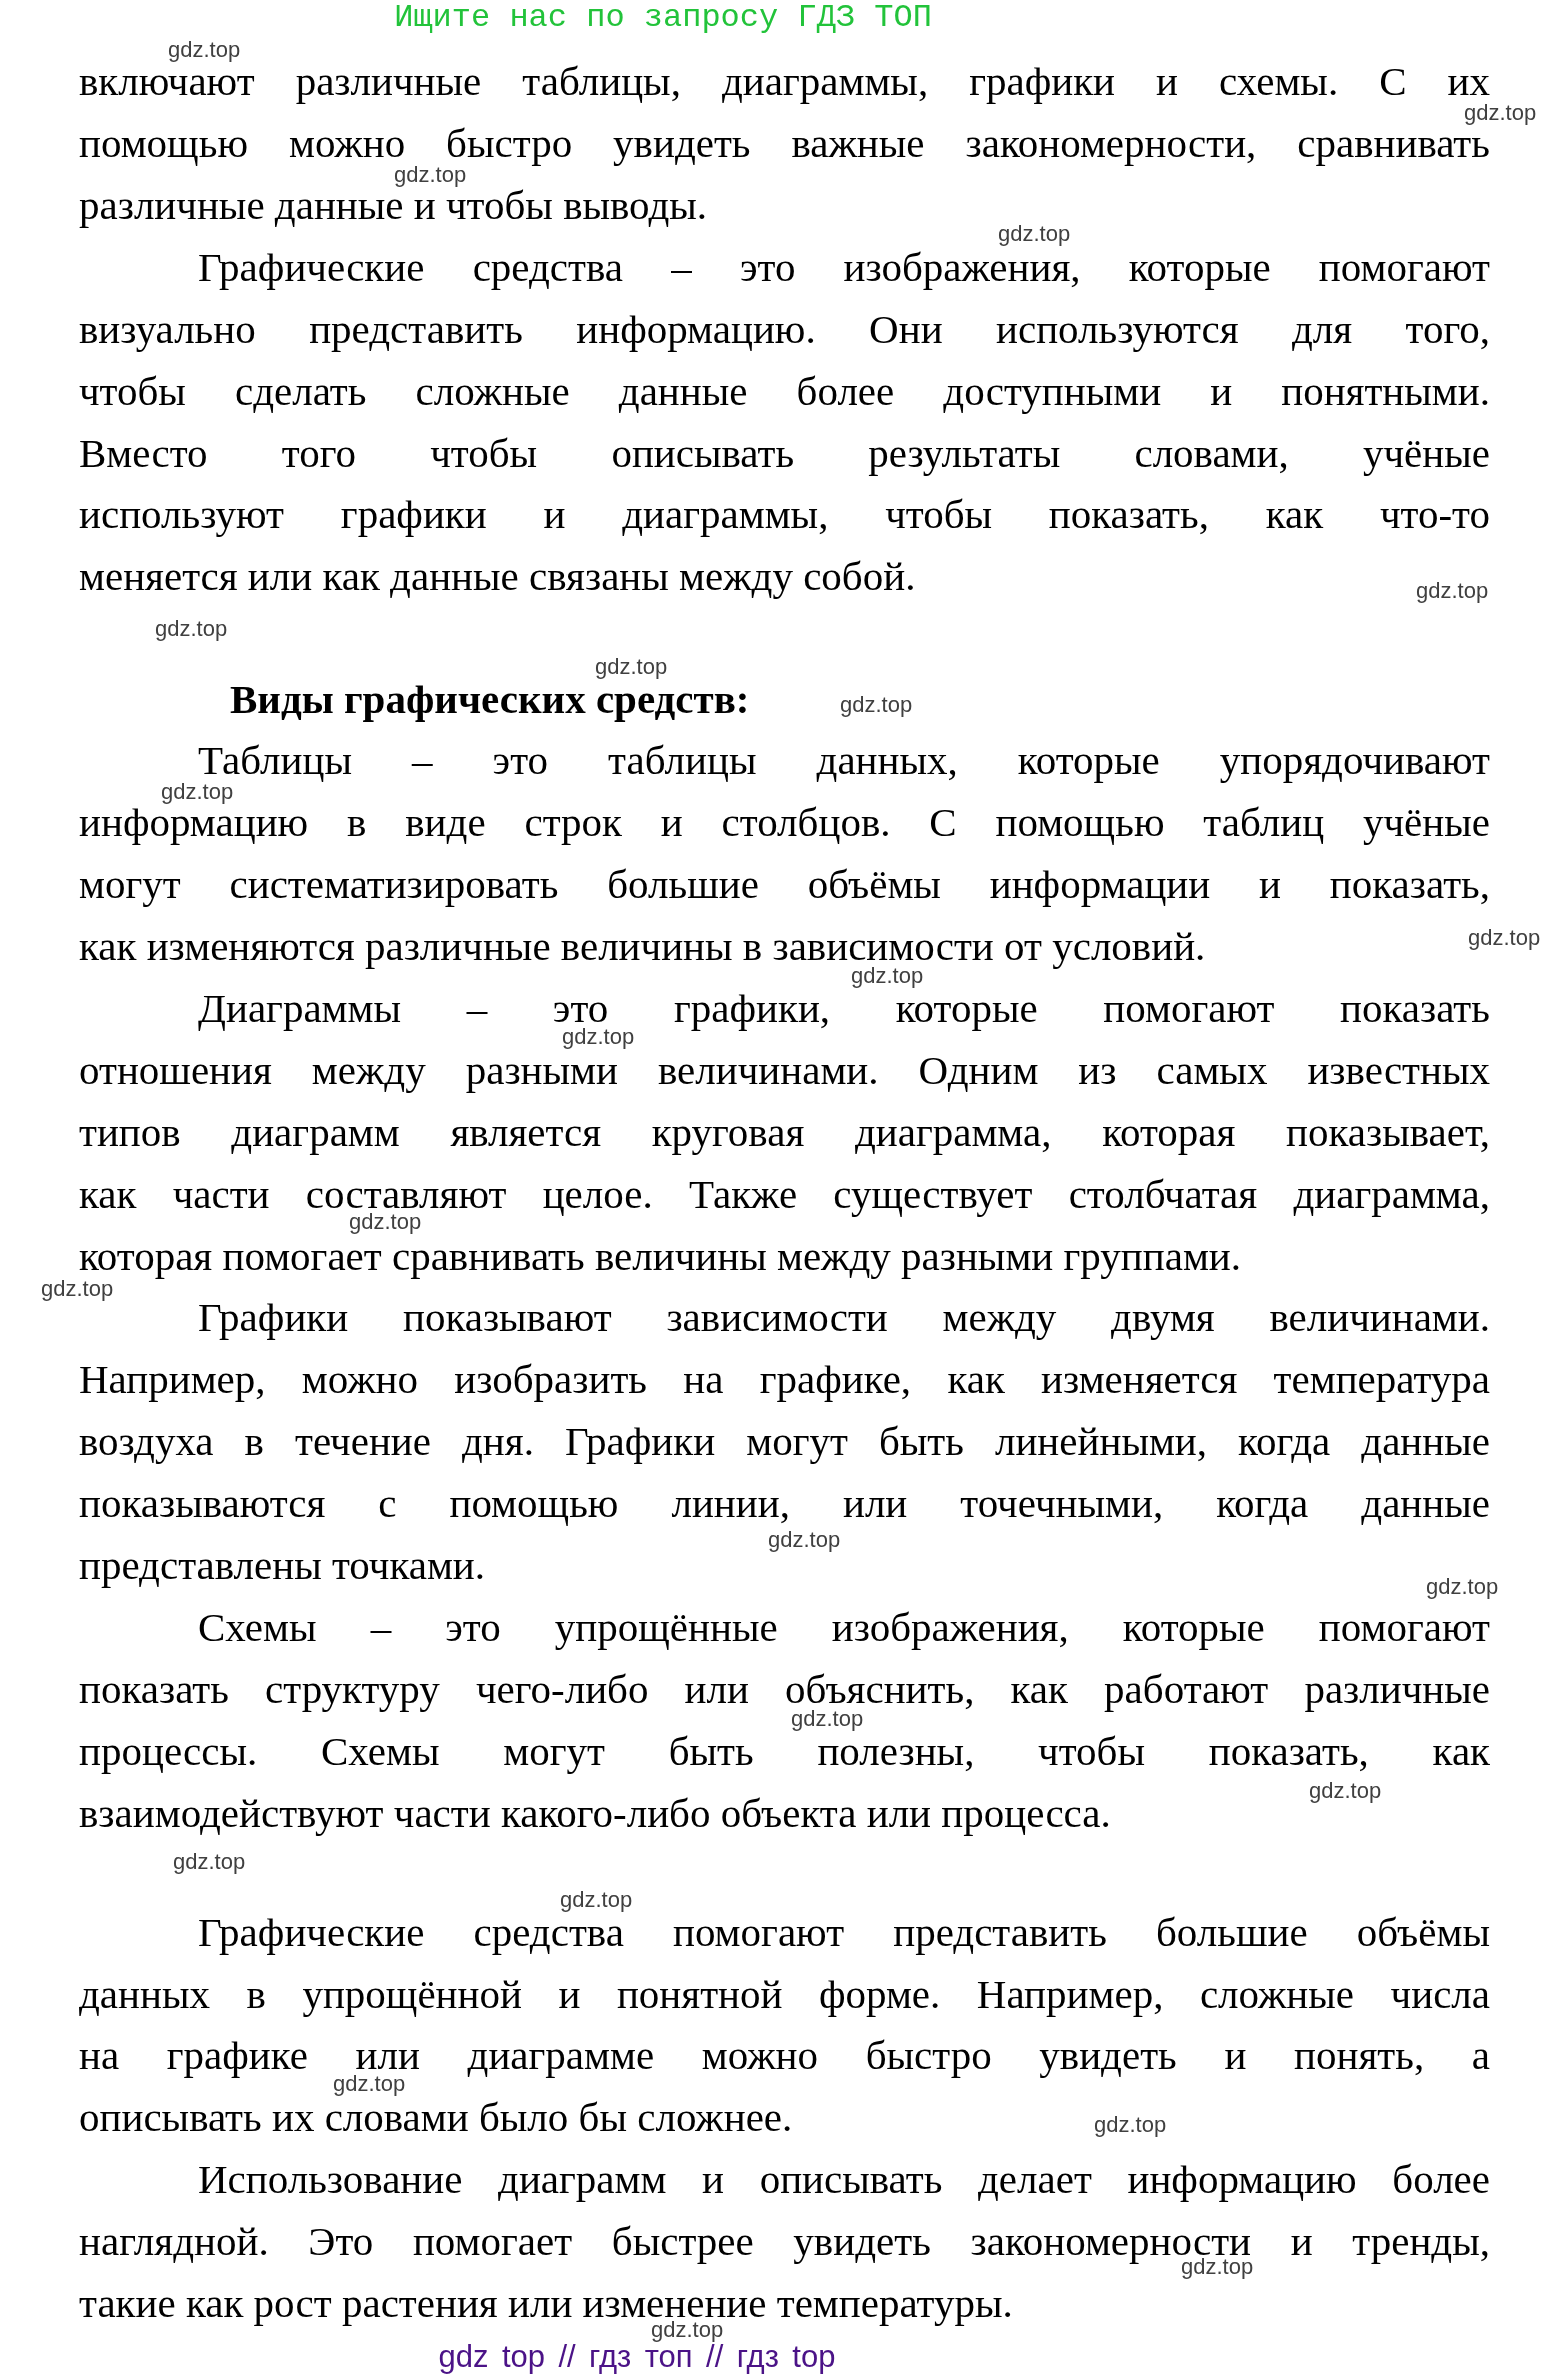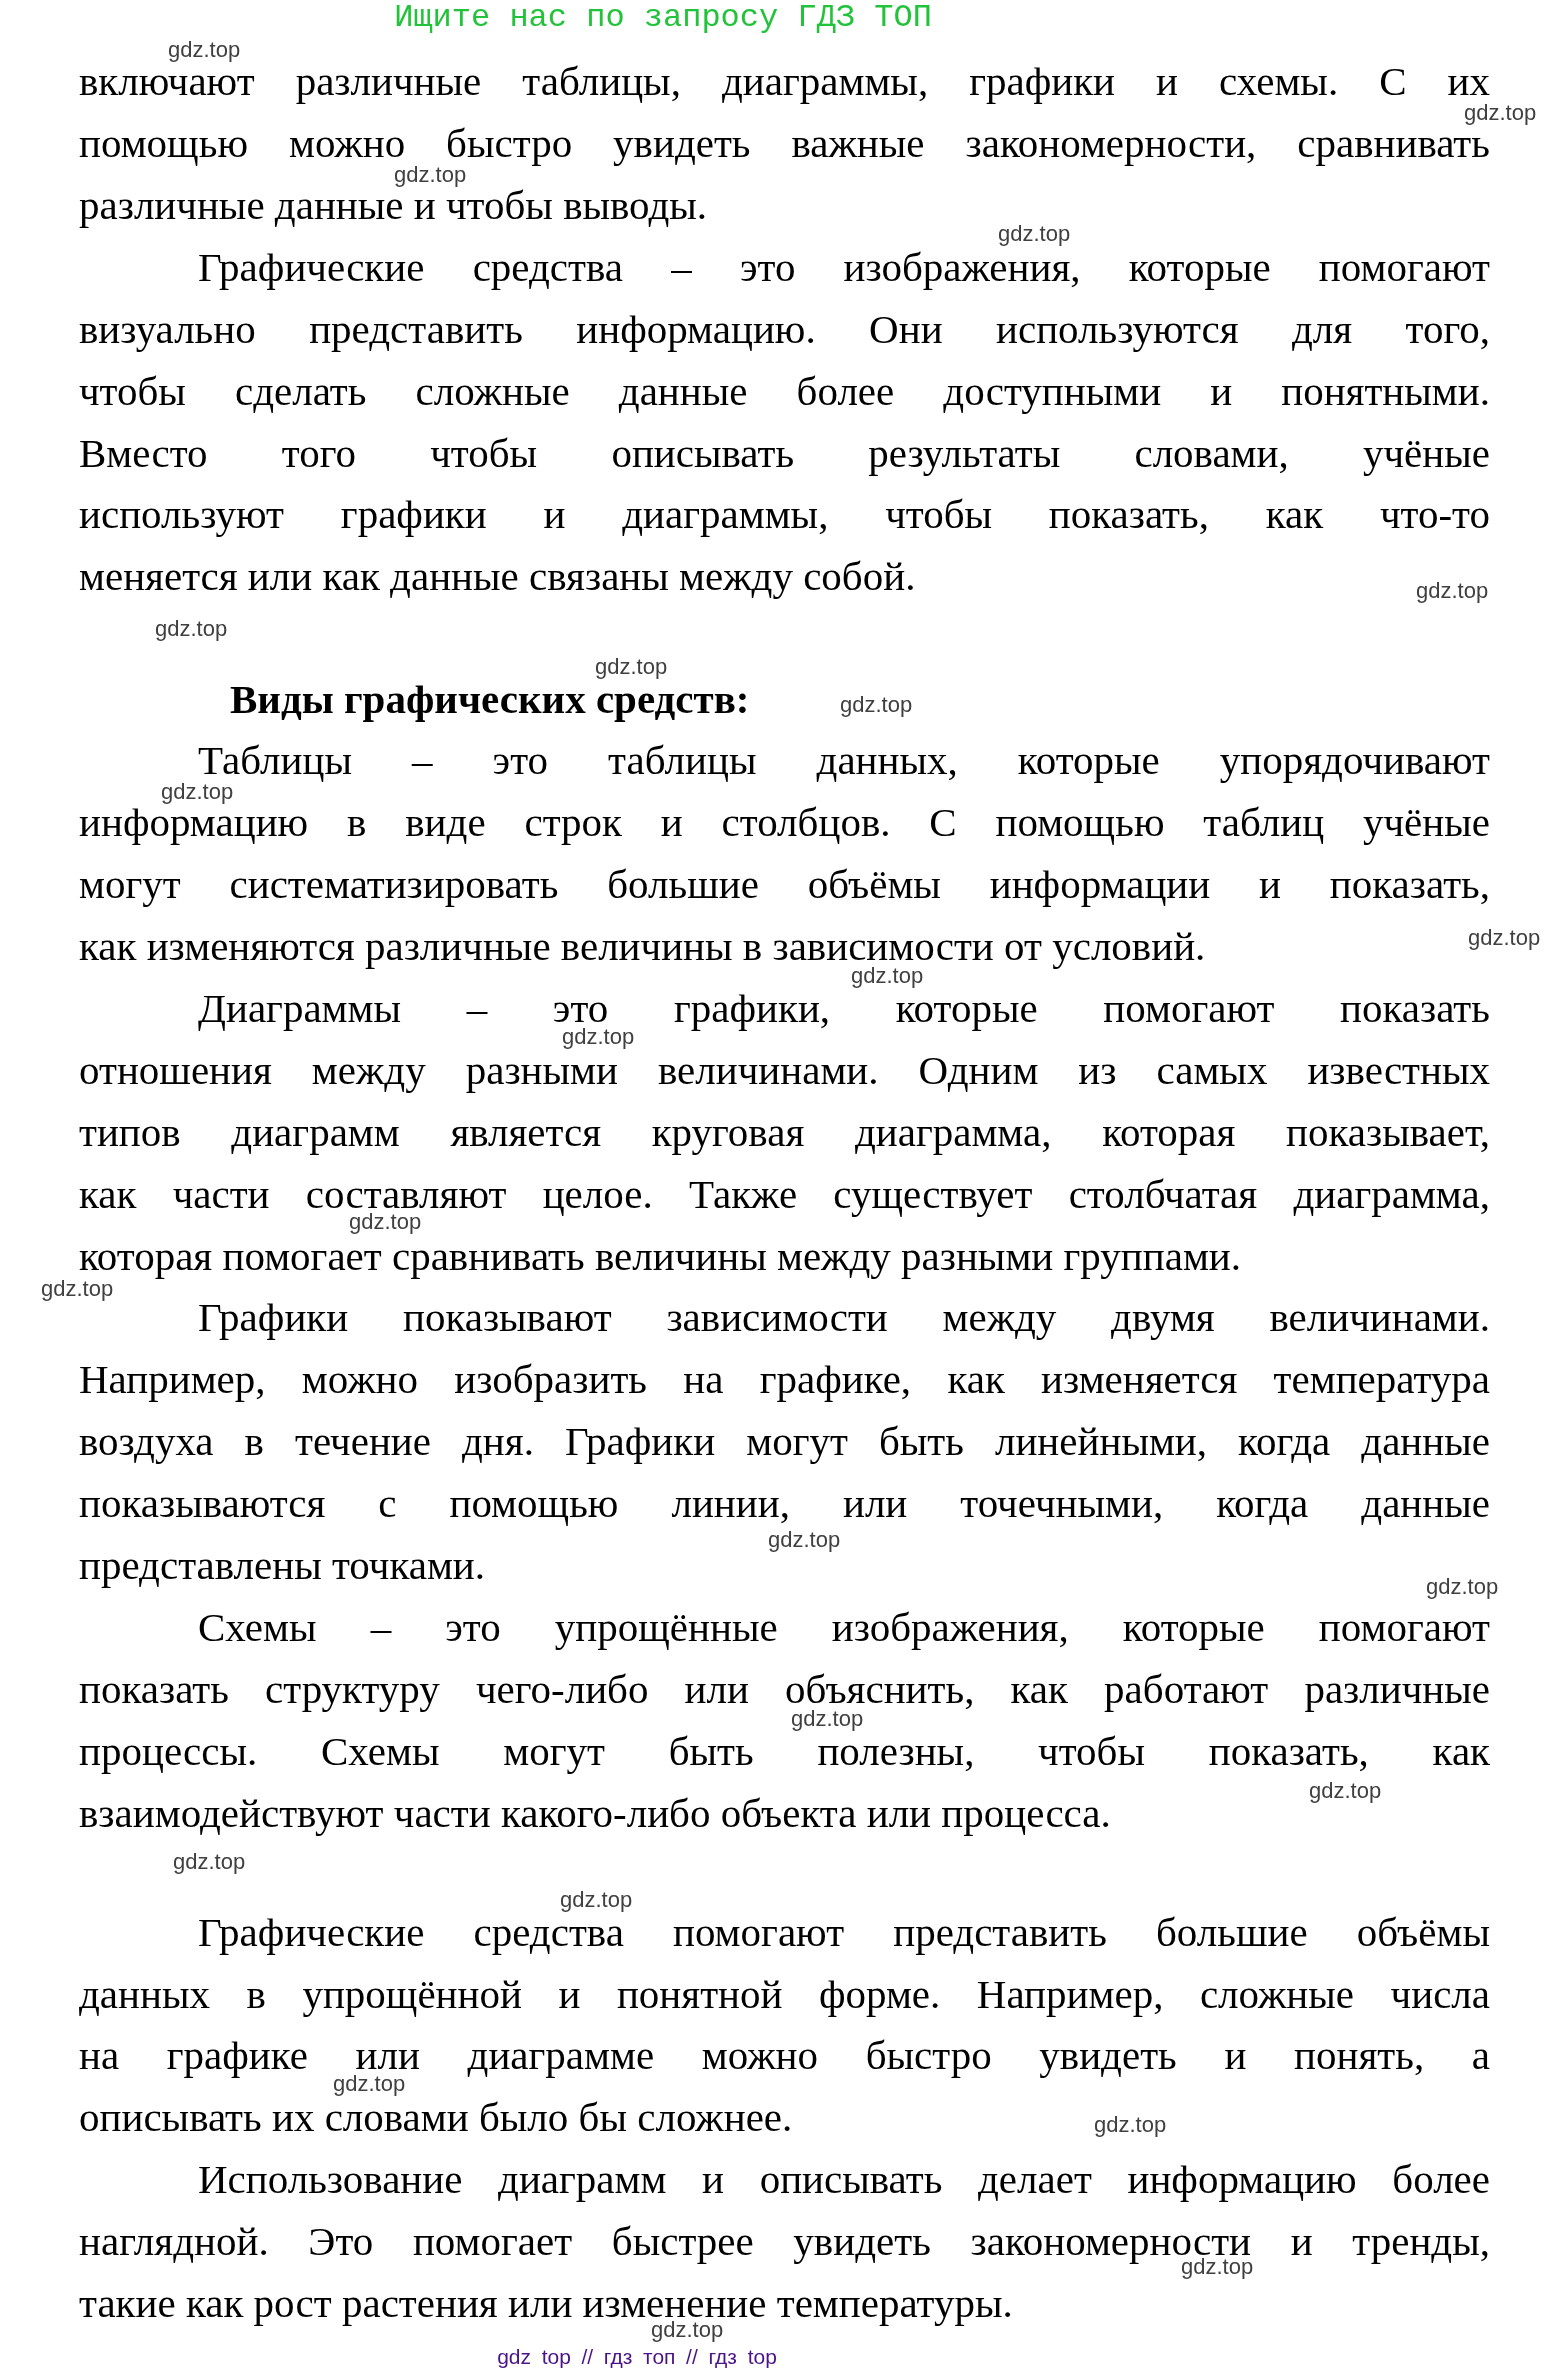--- a/index.html
+++ b/index.html
@@ -21,21 +21,21 @@
     position: absolute; left: 198px;
     font-family: "Liberation Serif", serif; font-size: 41px; font-weight: bold; color: #000;
     line-height: 48px; white-space: nowrap; margin-left: 32px;
   }
   .wm {
     position: absolute; font-family: "Liberation Sans", sans-serif; font-size: 22px;
     color: #404040; line-height: 25.4px; white-space: nowrap;
   }
   .footer {
     position: absolute; top: 2341px; left: 0; width: 1274px; text-align: center;
-    font-family: "Liberation Sans", sans-serif; font-size: 21px; color: #4b1387;
+    font-family: "Liberation Sans", sans-serif; font-size: 31px; color: #4b1387;
     line-height: 32px; word-spacing: 4.8px;
   }
 </style>
 </head>
 <body>
 
 <div class="top-banner">Ищите нас по запросу ГДЗ ТОП</div>
 
 <div class="line" style="top:57px">включают различные таблицы, диаграммы, графики и схемы. С их</div>
 <div class="line" style="top:119px">помощью можно быстро увидеть важные закономерности, сравнивать</div>

